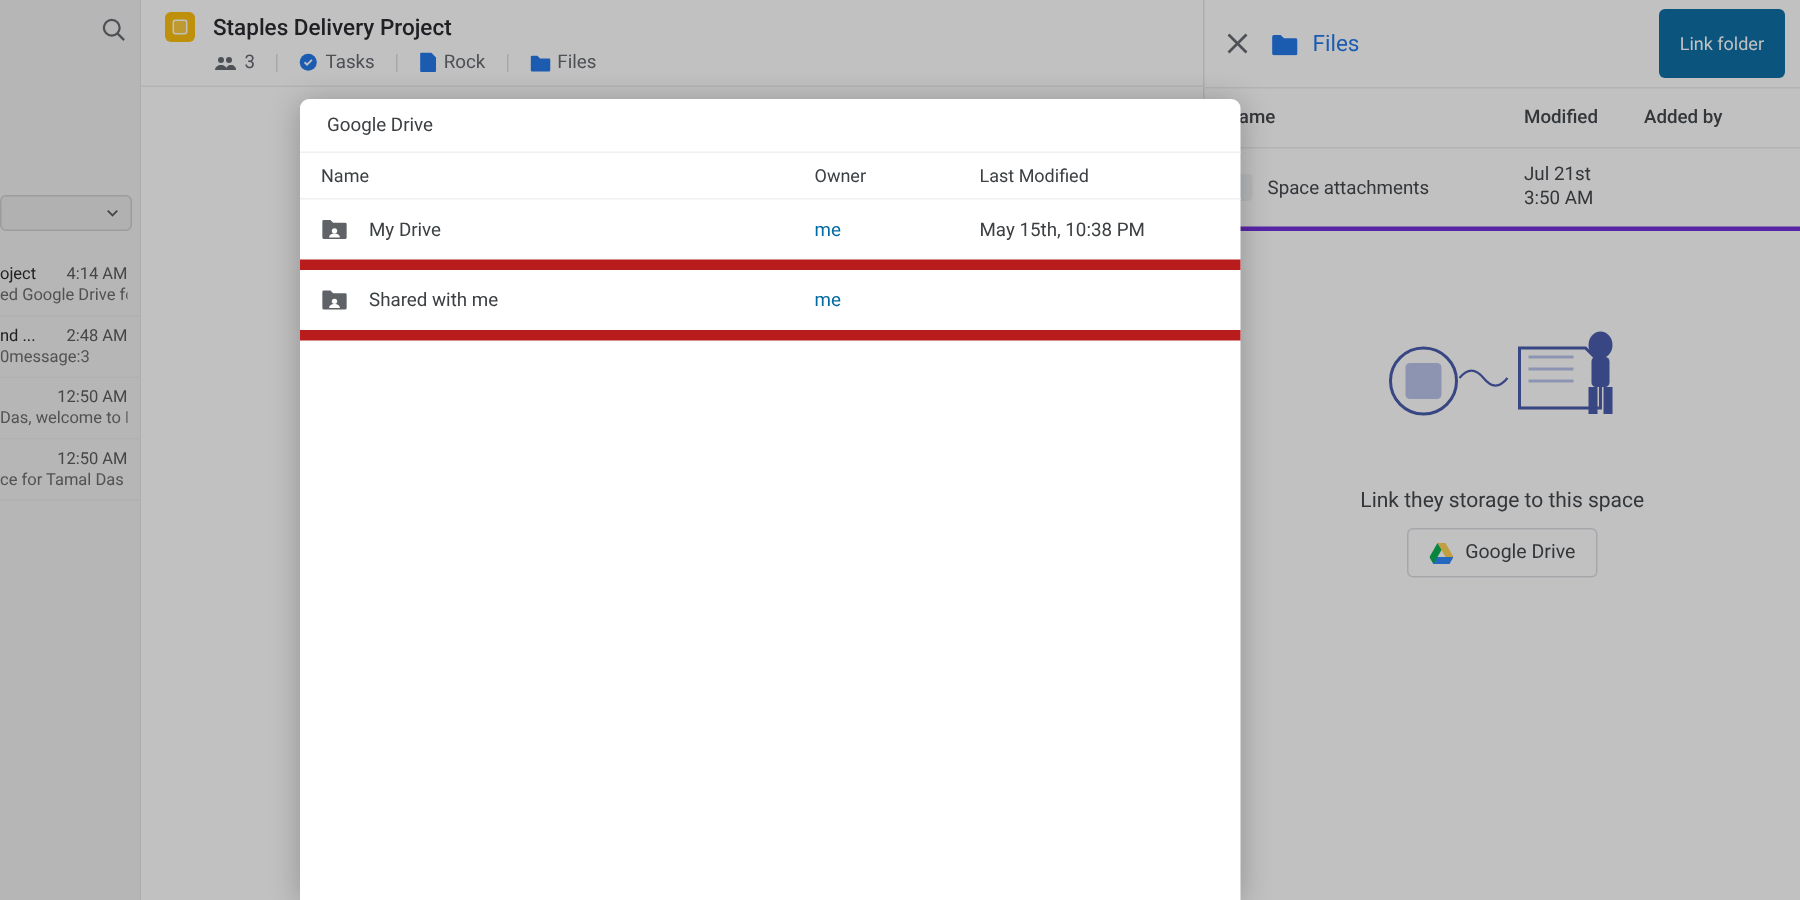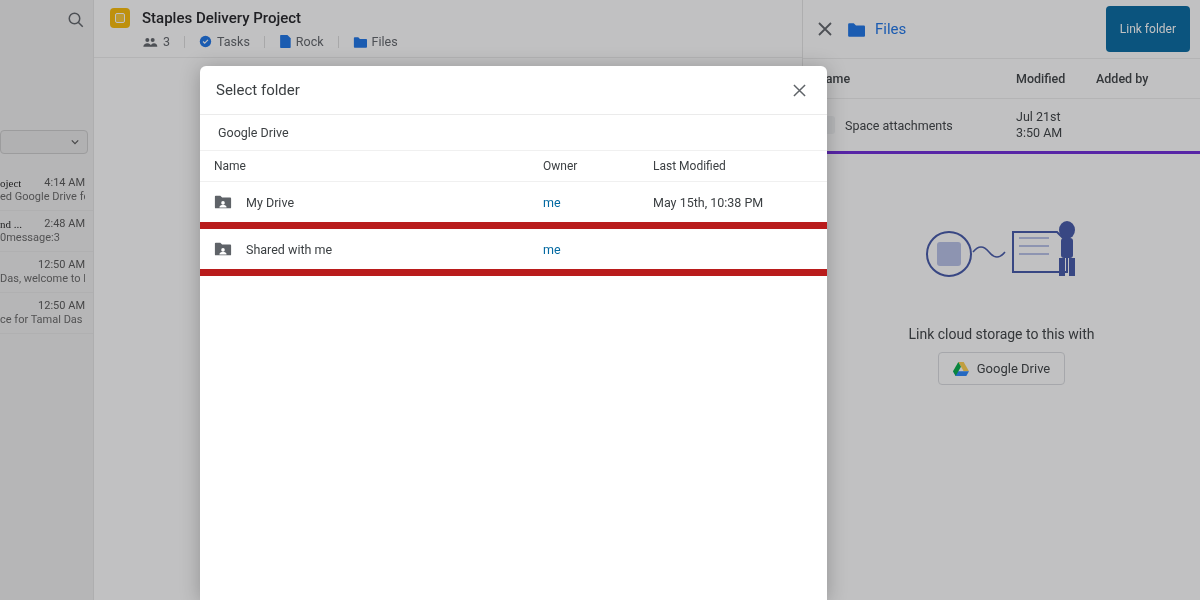--- a/index.html
+++ b/index.html
@@ -6,21 +6,21 @@
   body { width: 1200px; height: 600px; overflow: hidden; background: #f7f7f7; position: relative; color: #333; }
 
   
   .left-col { position: absolute; left: 0; top: 0; width: 93px; height: 600px; background: #f0f0f0; }
   .search-icon-wrap { position: absolute; left: 64px; top: 8px; width: 24px; height: 24px; display: flex; align-items: center; justify-content: center; color: #5f6368; }
 
   
   .conv-list { position: absolute; left: 0; top: 130px; width: 93px; }
   .conv-item { padding: 6px 8px 6px 0; font-size: 11px; line-height: 14px; border-bottom: 1px solid rgba(0,0,0,0.03); }
   .conv-title { display: flex; justify-content: space-between; color: #222; }
-  .conv-title-text { overflow: hidden; white-space: nowrap; font-family: Liberation Serif, serif; }
+  .conv-title-text { overflow: hidden; white-space: nowrap; }
   .conv-time { color: #555; font-size: 11px; }
   .conv-sub { color: #666; overflow: hidden; white-space: nowrap; }
   .conv-dropdown { position: absolute; left: 0; top: 130px; width: 88px; height: 24px; background: #e9e9e9; border: 1px solid #ccc; border-radius: 4px; display: flex; align-items: center; justify-content: flex-end; padding-right: 8px; color: #555; font-size: 10px; }
 
   
   .main { position: absolute; left: 93px; top: 0; right: 0; height: 600px; background: #fff; border-left: 1px solid #e5e5e5; }
   .main-header { padding: 8px 16px; border-bottom: 1px solid #eee; }
   .main-title-row { display: flex; align-items: center; gap: 12px; }
   .space-icon { width: 20px; height: 20px; background: #fbbc04; border-radius: 4px; display: flex; align-items: center; justify-content: center; }
   .space-icon-inner { width: 10px; height: 10px; background: #fff3; border: 1.5px solid #fff; border-radius: 2px; }
@@ -238,43 +238,35 @@
         <rect x="20" y="40" width="24" height="24" rx="3" fill="#b7c1e8"></rect>
         <path d="M56 50 q8 -10 16 0 q8 10 16 0" fill="none" stroke="#4256a8" stroke-width="1.5"></path>
         <path d="M96 70 L96 30 L140 30 L150 40 L150 70 Z" fill="#fff" stroke="#4256a8" stroke-width="2"></path>
         <path d="M102 36h30M102 44h30M102 52h30" stroke="#b7c1e8" stroke-width="2"></path>
         <ellipse cx="150" cy="28" rx="8" ry="9" fill="#4256a8"></ellipse>
         <rect x="144" y="36" width="12" height="20" rx="3" fill="#4256a8"></rect>
         <rect x="142" y="56" width="6" height="18" fill="#4256a8"></rect>
         <rect x="152" y="56" width="6" height="18" fill="#4256a8"></rect>
       </svg>
     </div>
-    <div class="files-empty-title">Link cloud storage to this with</div>
+    <div class="files-empty-title">Link they storage to this space</div>
     <button class="gdrive-btn">
       <svg class="gdrive-logo" viewBox="0 0 48 42">
         <path d="M16 0h16l16 28H32z" fill="#ffcf4a"></path>
         <path d="M0 28l8 14h32l8-14z" fill="#2684fc"></path>
         <path d="M16 0L0 28l8 14L24 14z" fill="#00ac47"></path>
       </svg>
       <span>Google Drive</span>
     </button>
   </div>
 </div>
 
 <div class="overlay"></div>
 
 <div class="modal">
-  <div class="modal-header">
-    <div class="modal-title">Select folder</div>
-    <div class="modal-close">
-      <svg width="13" height="13" viewBox="0 0 14 14">
-          <path d="M1 1l12 12M13 1L1 13" stroke="#5f6368" stroke-width="1.6"></path>
-        </svg>
-    </div>
-  </div>
   <div class="modal-src">Google Drive</div>
   <div class="modal-cols">
     <div class="mcol-name">Name</div>
     <div class="mcol-owner">Owner</div>
     <div class="mcol-mod">Last Modified</div>
   </div>
   <div class="modal-row">
     <svg class="mfolder-icon" viewBox="0 0 20 16" fill="#5f6368">
         <path d="M1 2a1 1 0 011-1h5l2 2h9a1 1 0 011 1v10a1 1 0 01-1 1H2a1 1 0 01-1-1z"></path>
         <circle cx="10" cy="9" r="2" fill="#fff"></circle>

